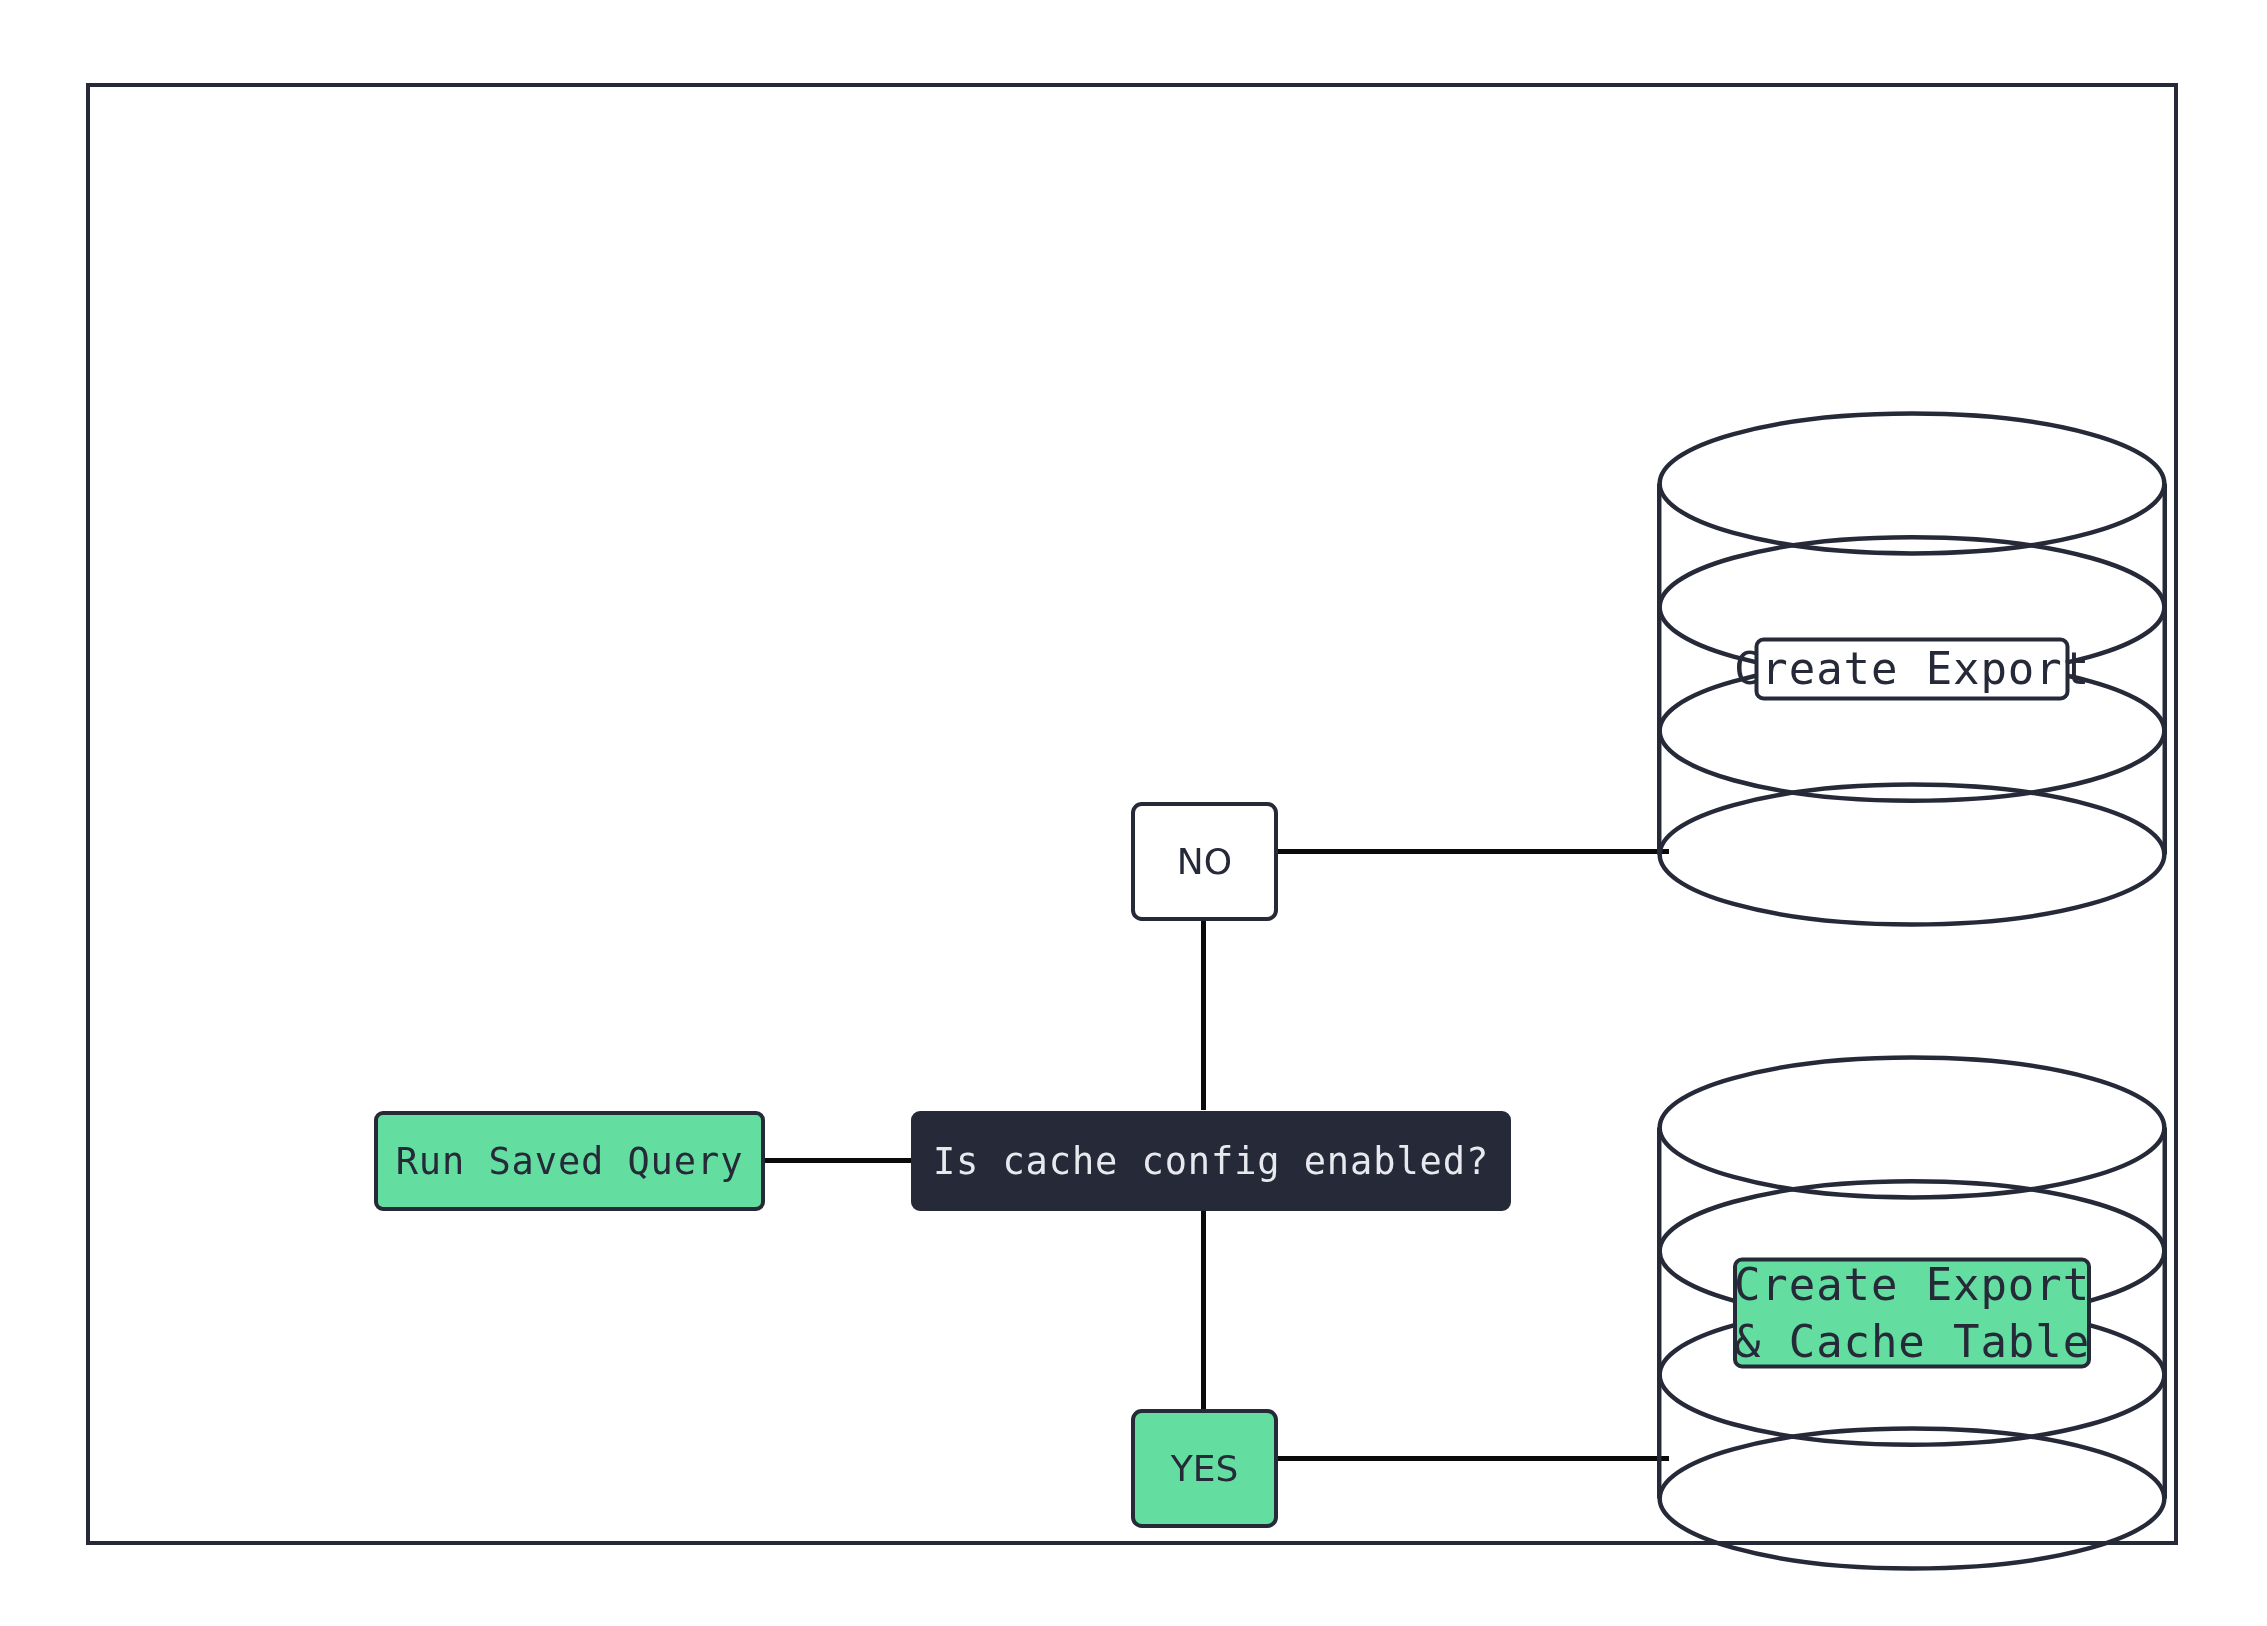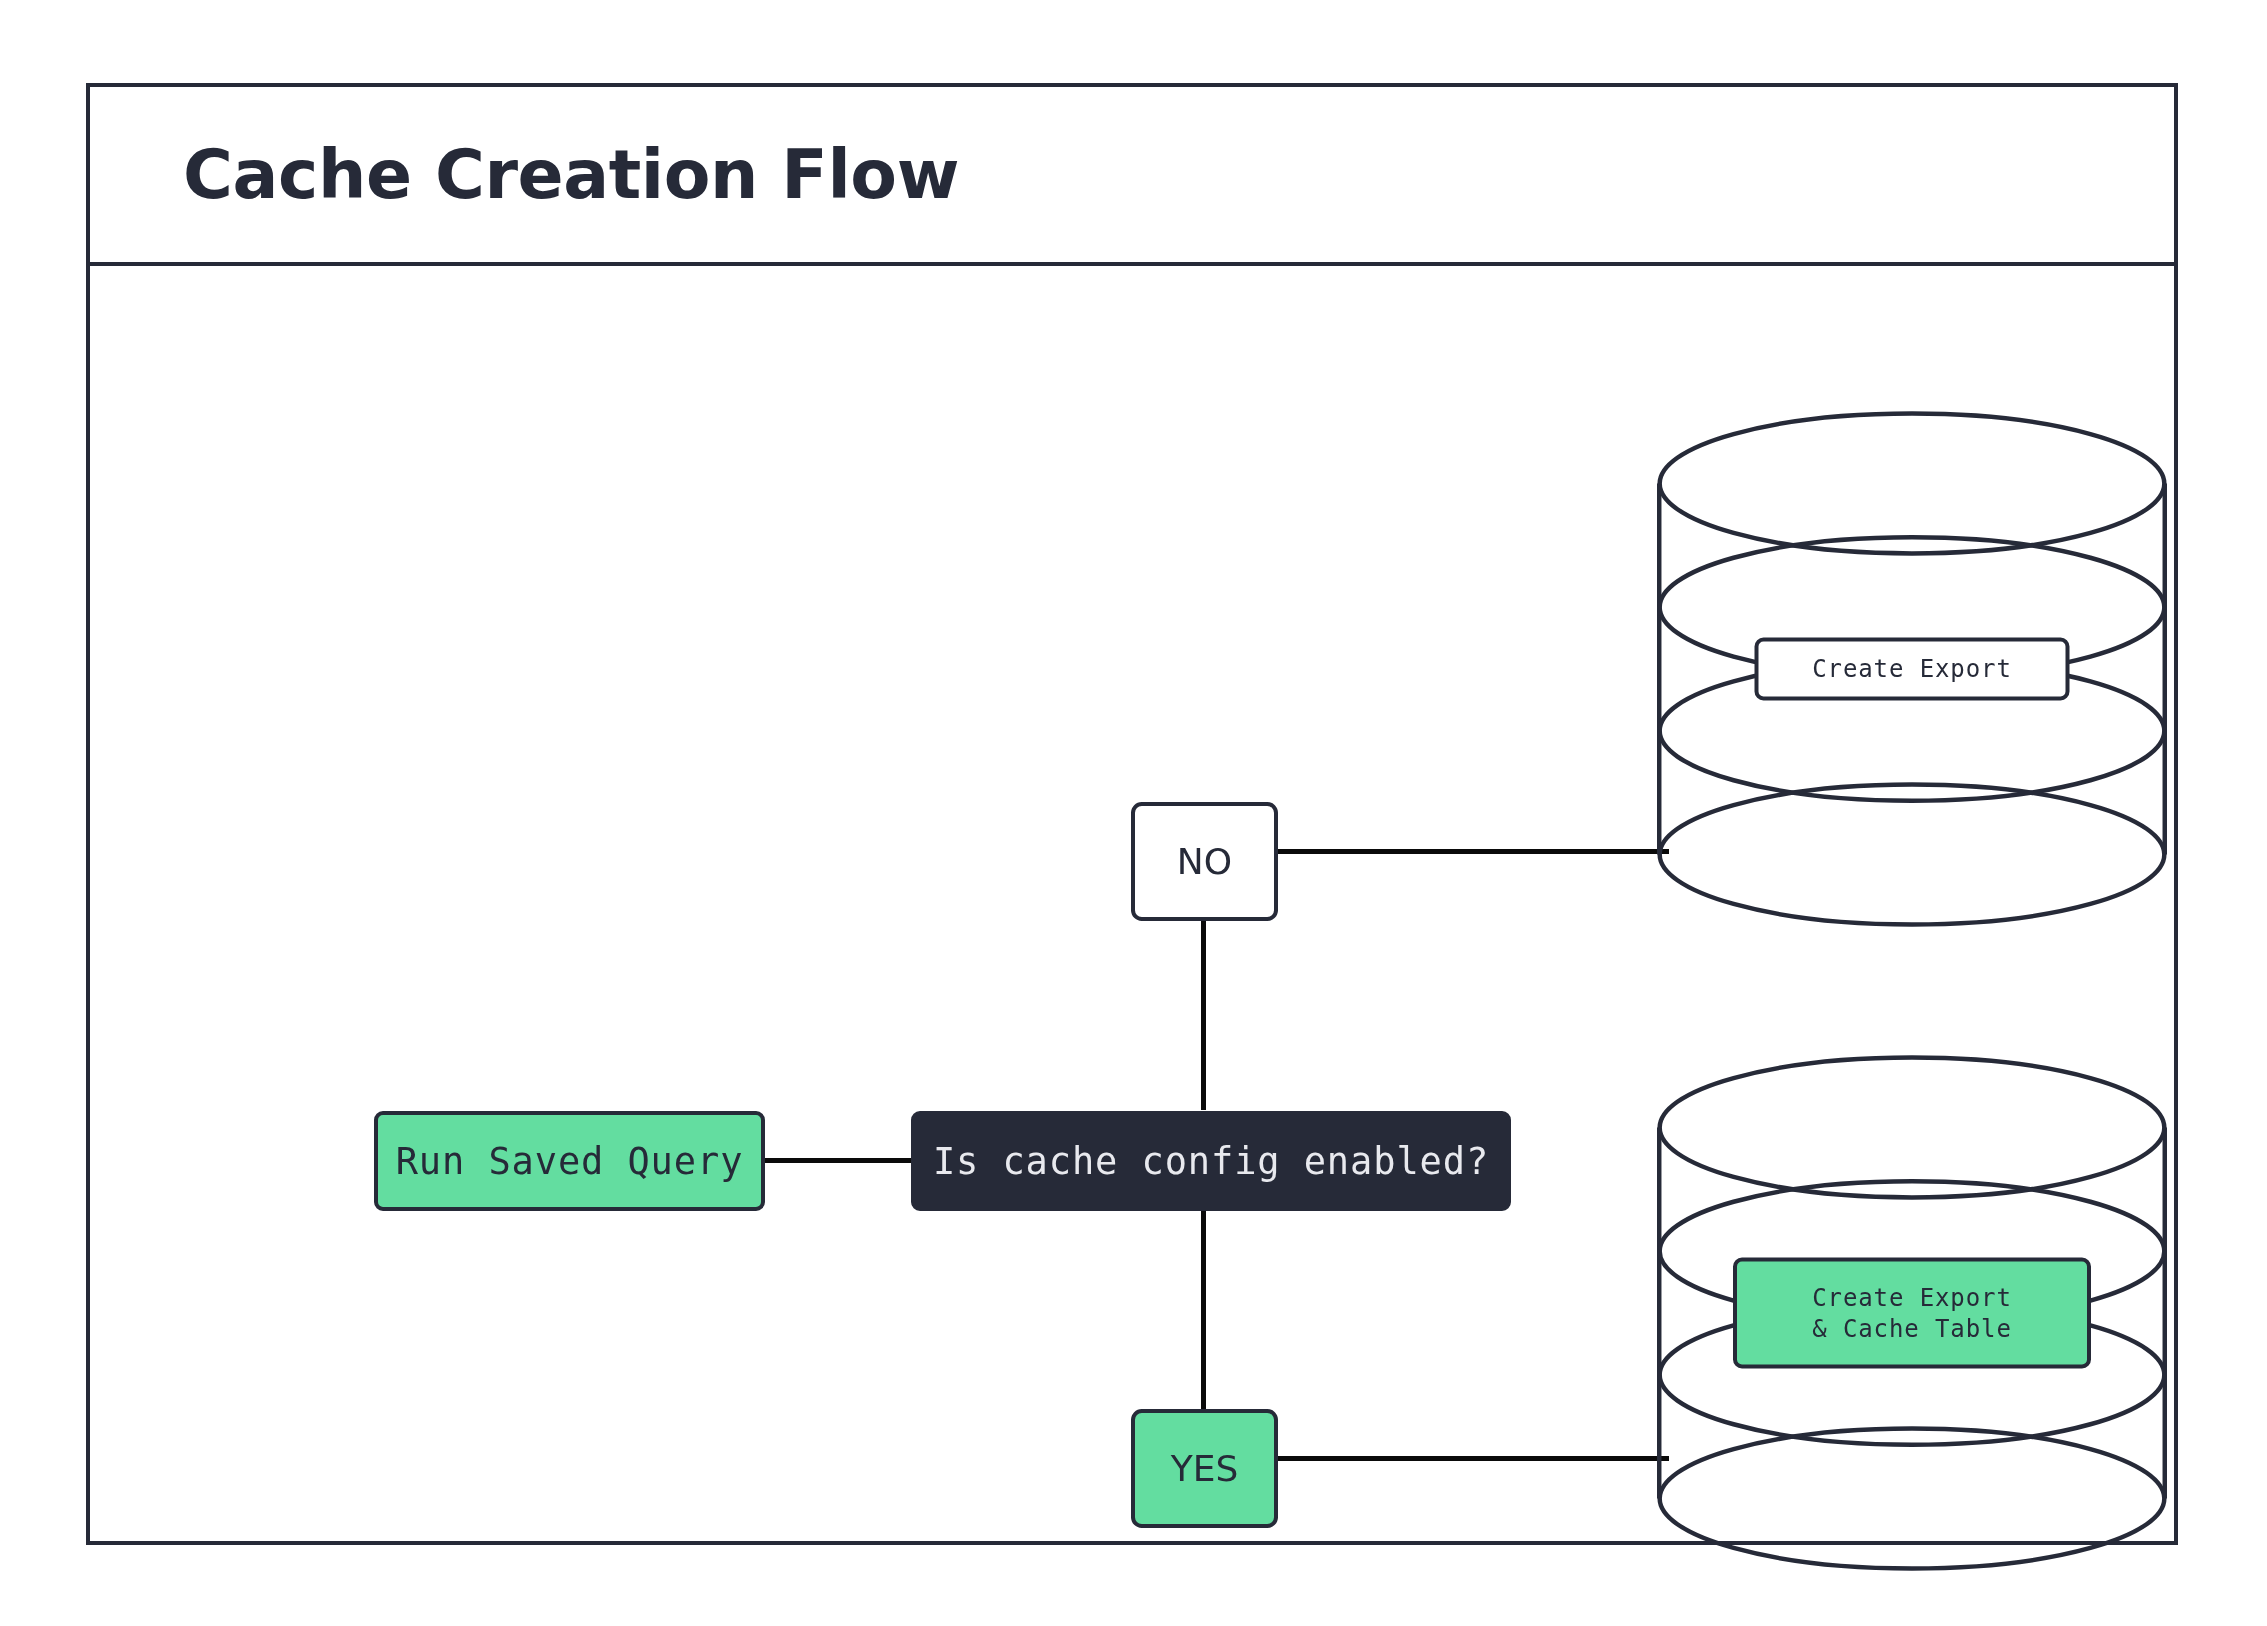--- a/index.html
+++ b/index.html
@@ -155,21 +155,21 @@
 
   .cyl-label {
     position: absolute;
     left: 50%;
     top: 50%;
     transform: translate(-50%, -50%);
     box-sizing: border-box;
     border: 4.5px solid #262a38;
     border-radius: 9px;
     font-family: "DejaVu Sans Mono", "Liberation Mono", monospace;
-    font-size: 24px;
+    font-size: 44px;
     line-height: 1.28;
     color: #262a38;
     display: flex;
     flex-direction: column;
     align-items: center;
     justify-content: center;
     text-align: center;
     white-space: pre;
     letter-spacing: 0.9px;
   }
@@ -184,23 +184,20 @@
     height: 111px;
   }
 </style>
 </head>
 <body>
 
 <div id="stage">
 
   <div class="frame">
 
-    <div class="frame-header">
-      <div class="diagram-title">Cache Creation Flow</div>
-    </div>
 
     <div class="canvas">
 
       <div class="edge h" style="left:675px; top:892px; width:146px;"></div>
 
       <div class="edge v" style="left:1111px; top:634px; height:210px;"></div>
 
       <div class="edge v" style="left:1111px; top:945px; height:198px;"></div>
 
       <div class="edge h" style="left:1188px; top:583px; width:391px;"></div>

